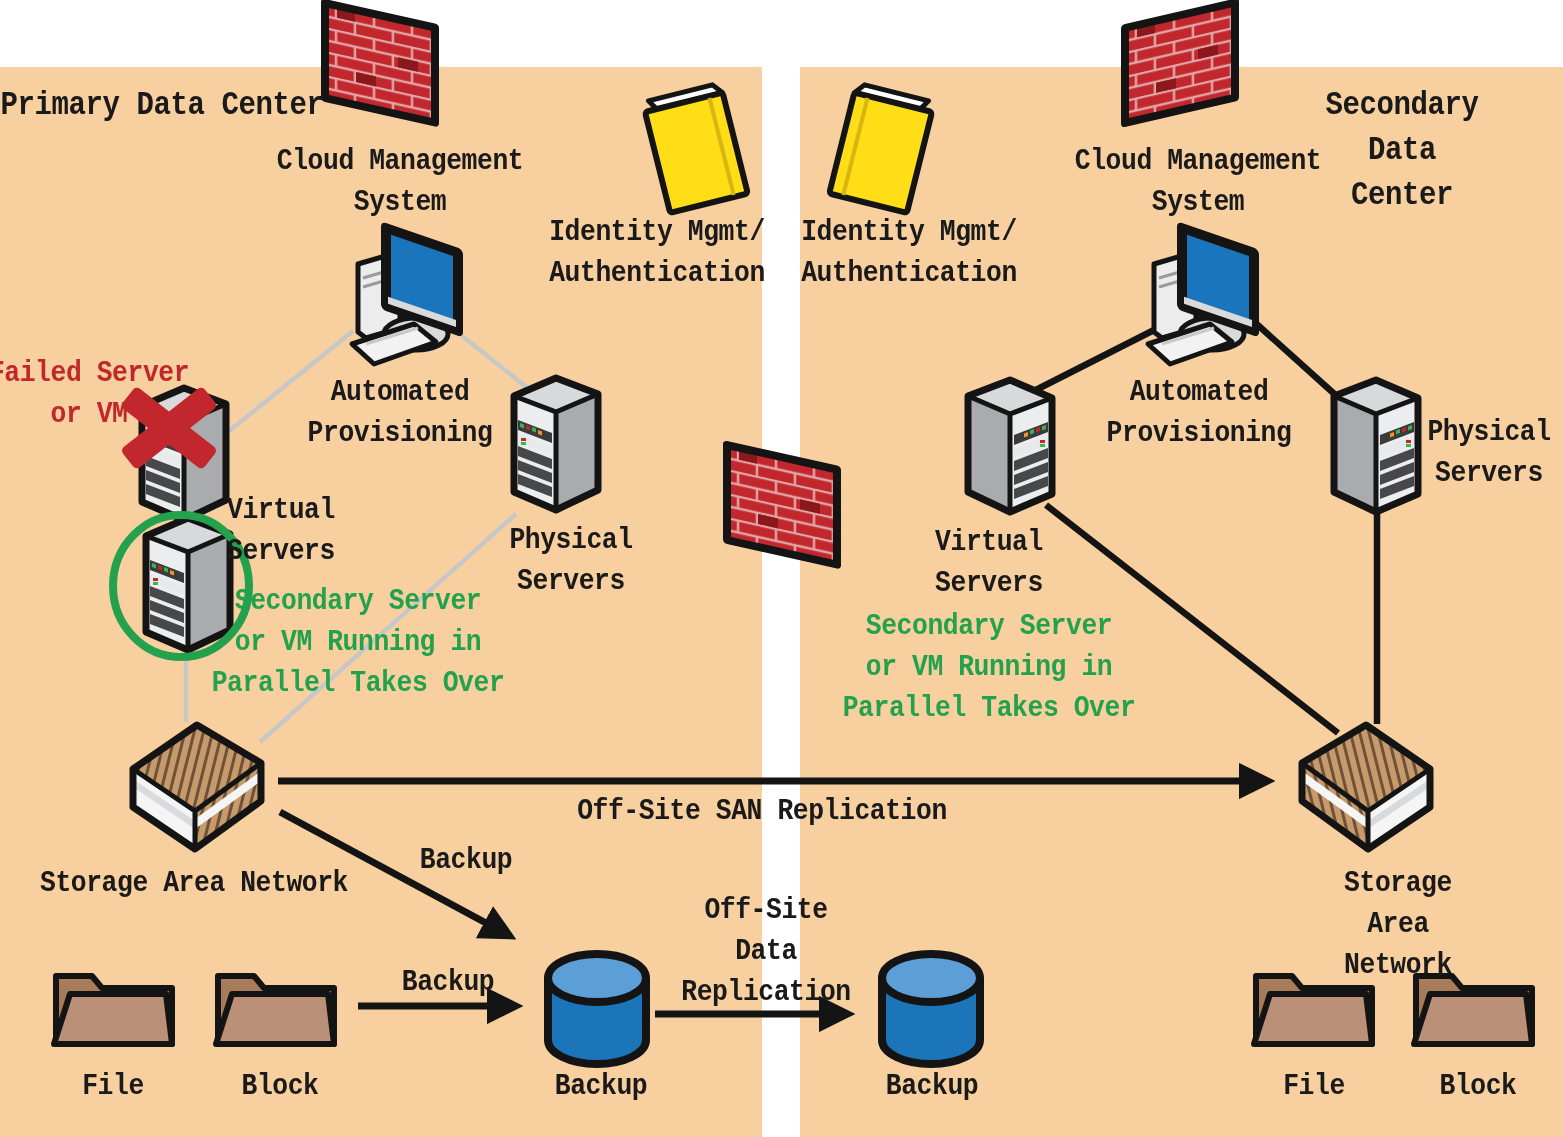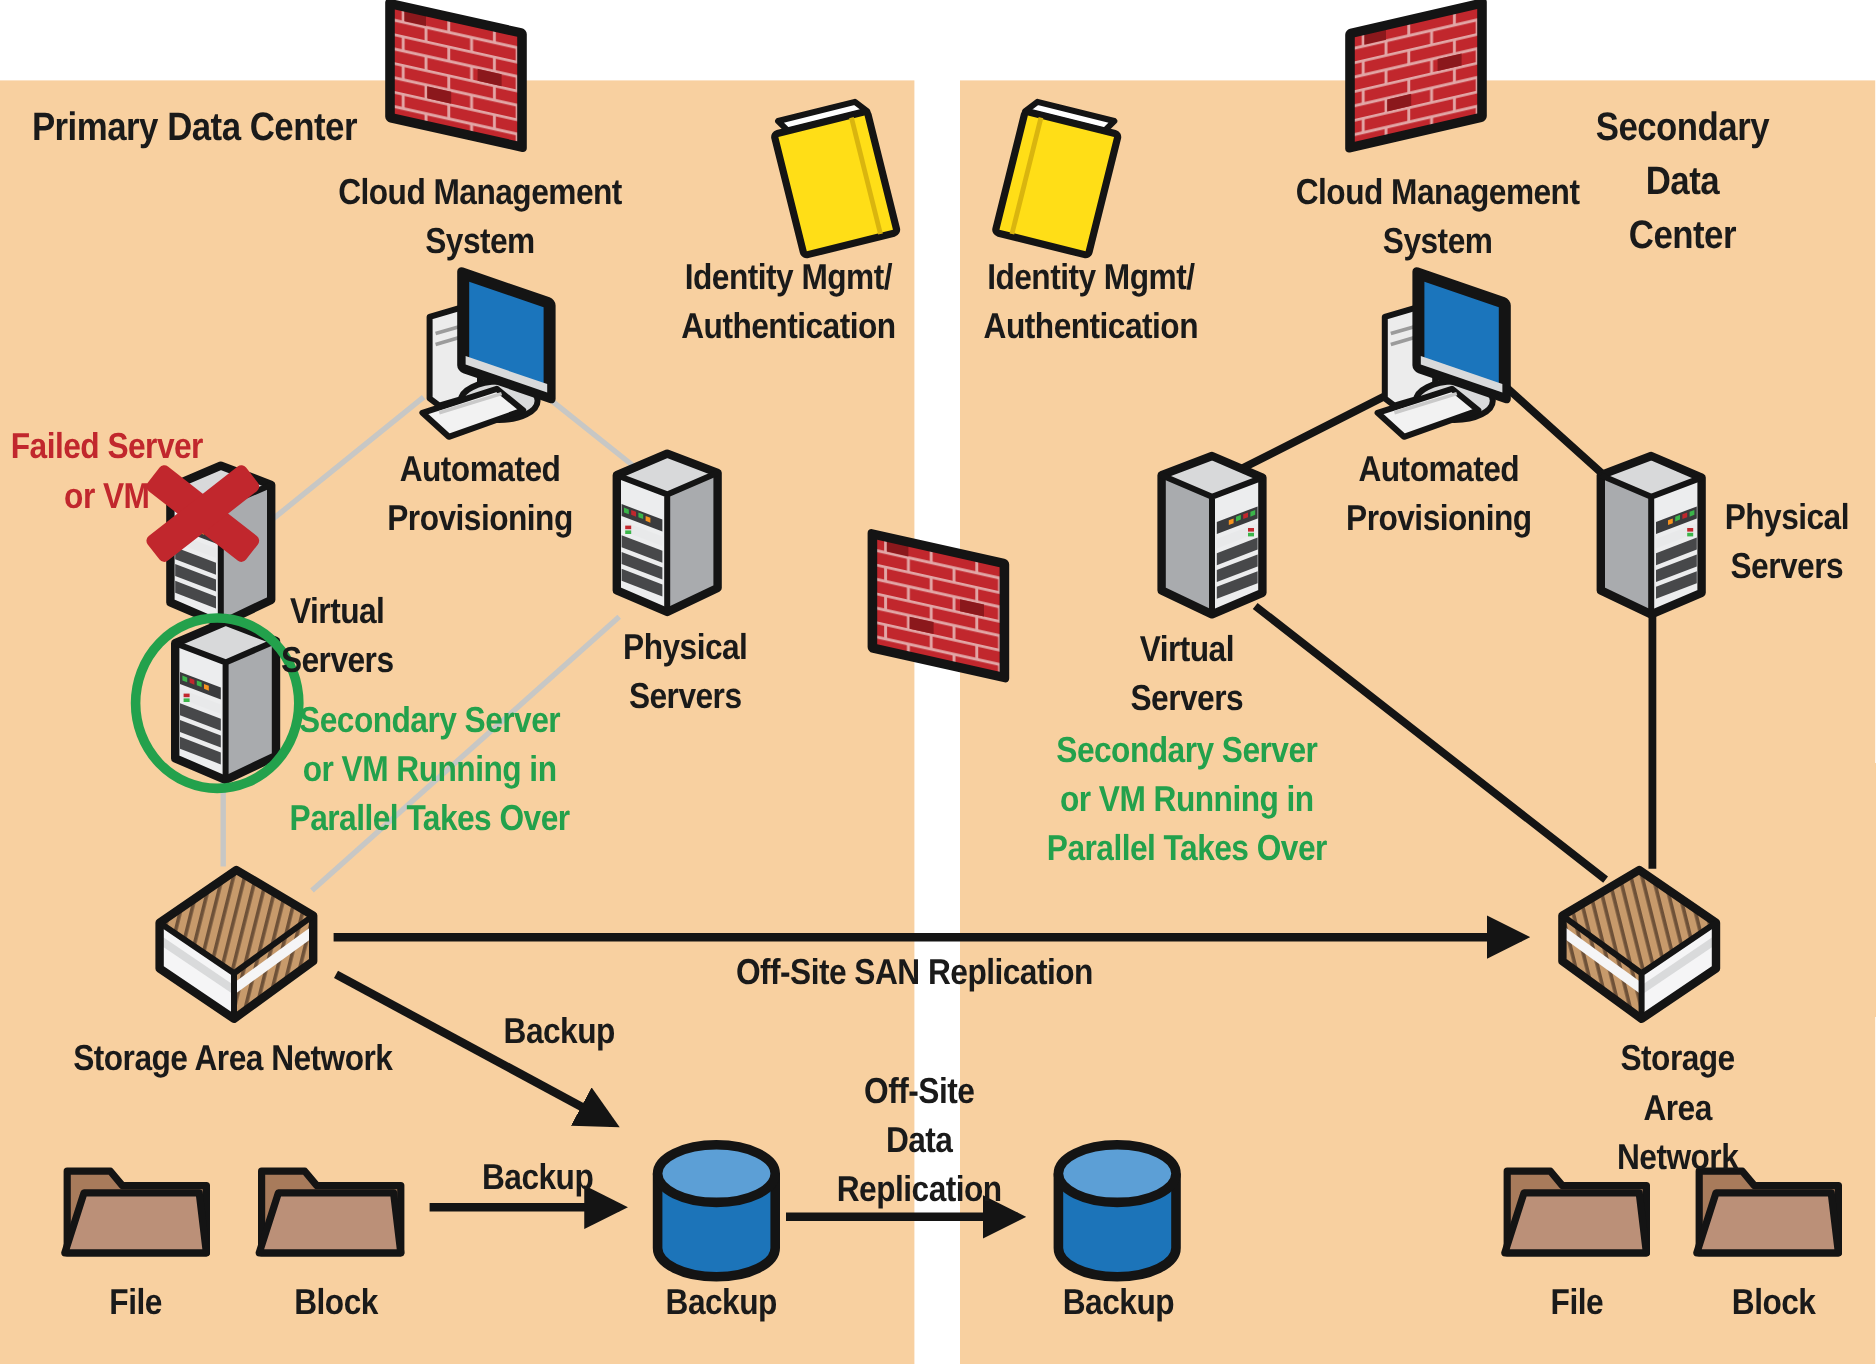--- a/index.html
+++ b/index.html
@@ -4,21 +4,21 @@
 <style>
   :root{
     --background-tan:#F8D0A0; --alert-red:#C1272D; --success-green:#23A14C;
     --screen-blue:#1B75BC; --book-yellow:#FFDE17; --brick-red:#C1272D;
     --brick-dark:#8B181C; --cylinder-blue:#1C74B9; --cylinder-top-blue:#5C9FD6;
     --line-gray:#C7C7C5; --san-tan:#C79A6B; --san-stripe:#6E5138; --outline:#141414;
   }
   html,body{margin:0;padding:0;background:#ffffff;}
   .stage{
     position:relative;width:1563px;height:1137px;overflow:hidden;background:#ffffff;
-    font-family:Liberation Sans, sans-serif;
+    font-family:Liberation Mono, monospace;
   }
   svg.scene{position:absolute;left:0;top:0;}
   .lbl{
     position:absolute;font-weight:700;color:#1a1a1a;white-space:pre-line;
     text-align:center;font-size:30px;line-height:1.36;letter-spacing:-0.5px;
     transform:translateX(-50%) scaleX(0.88);transform-origin:50% 0;
   }
   .lbl.title{font-size:33px;}
   .lbl.red{color:var(--alert-red);}
   .lbl.green{color:var(--success-green);}

